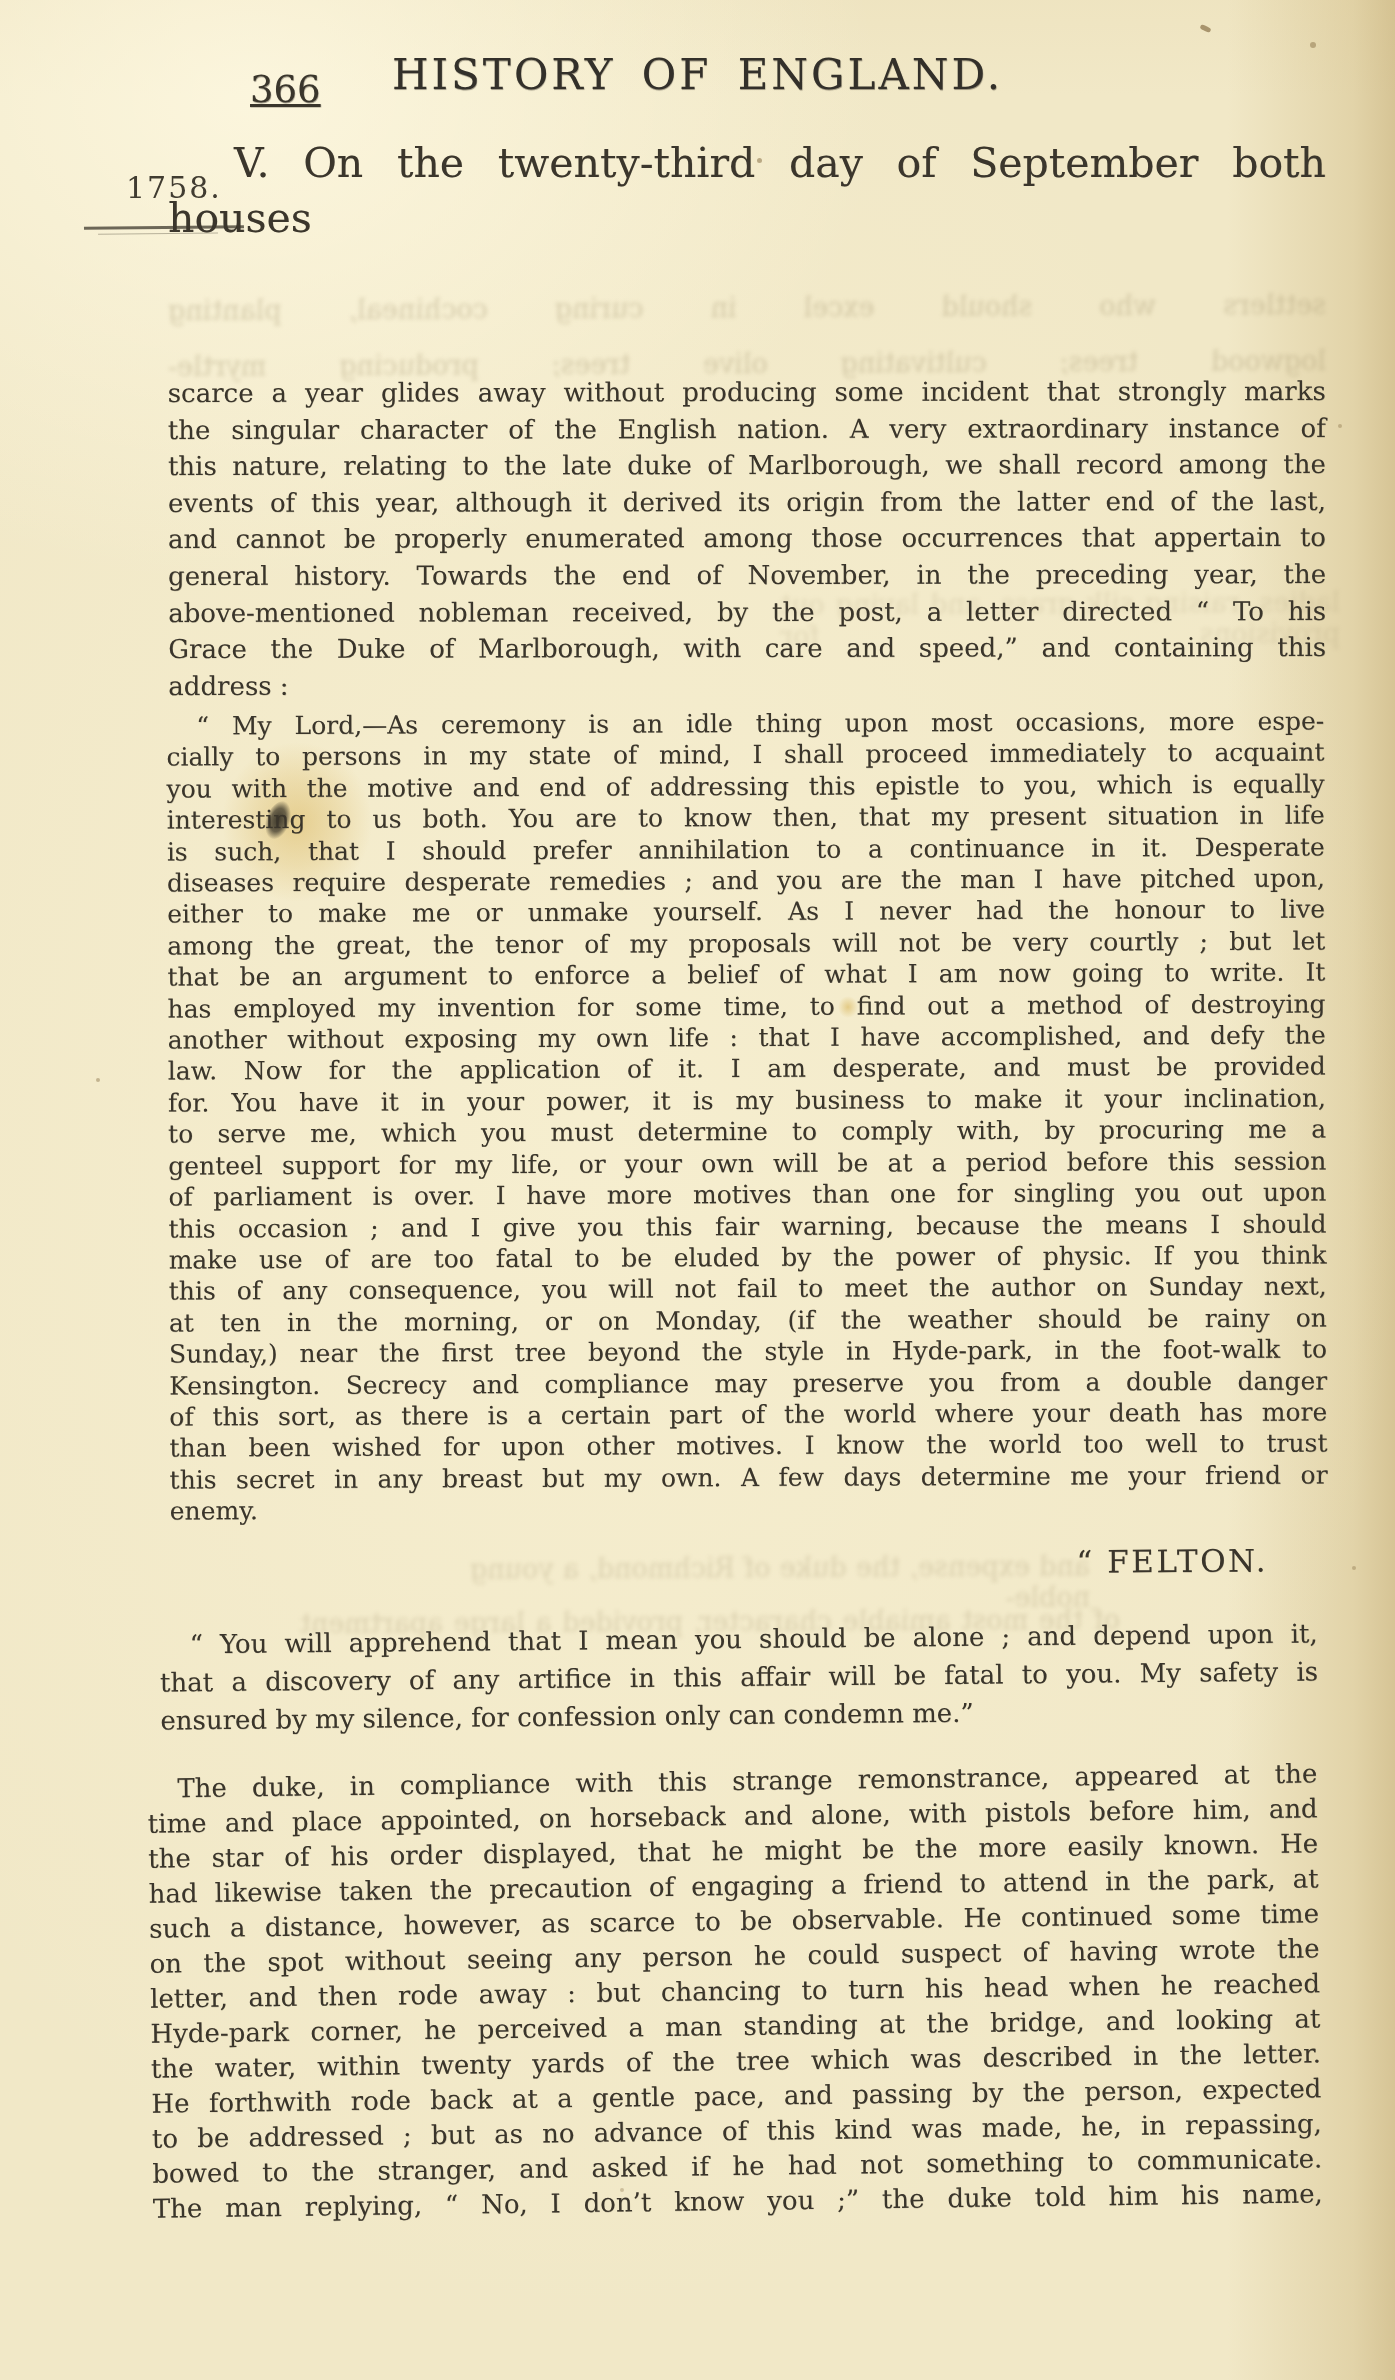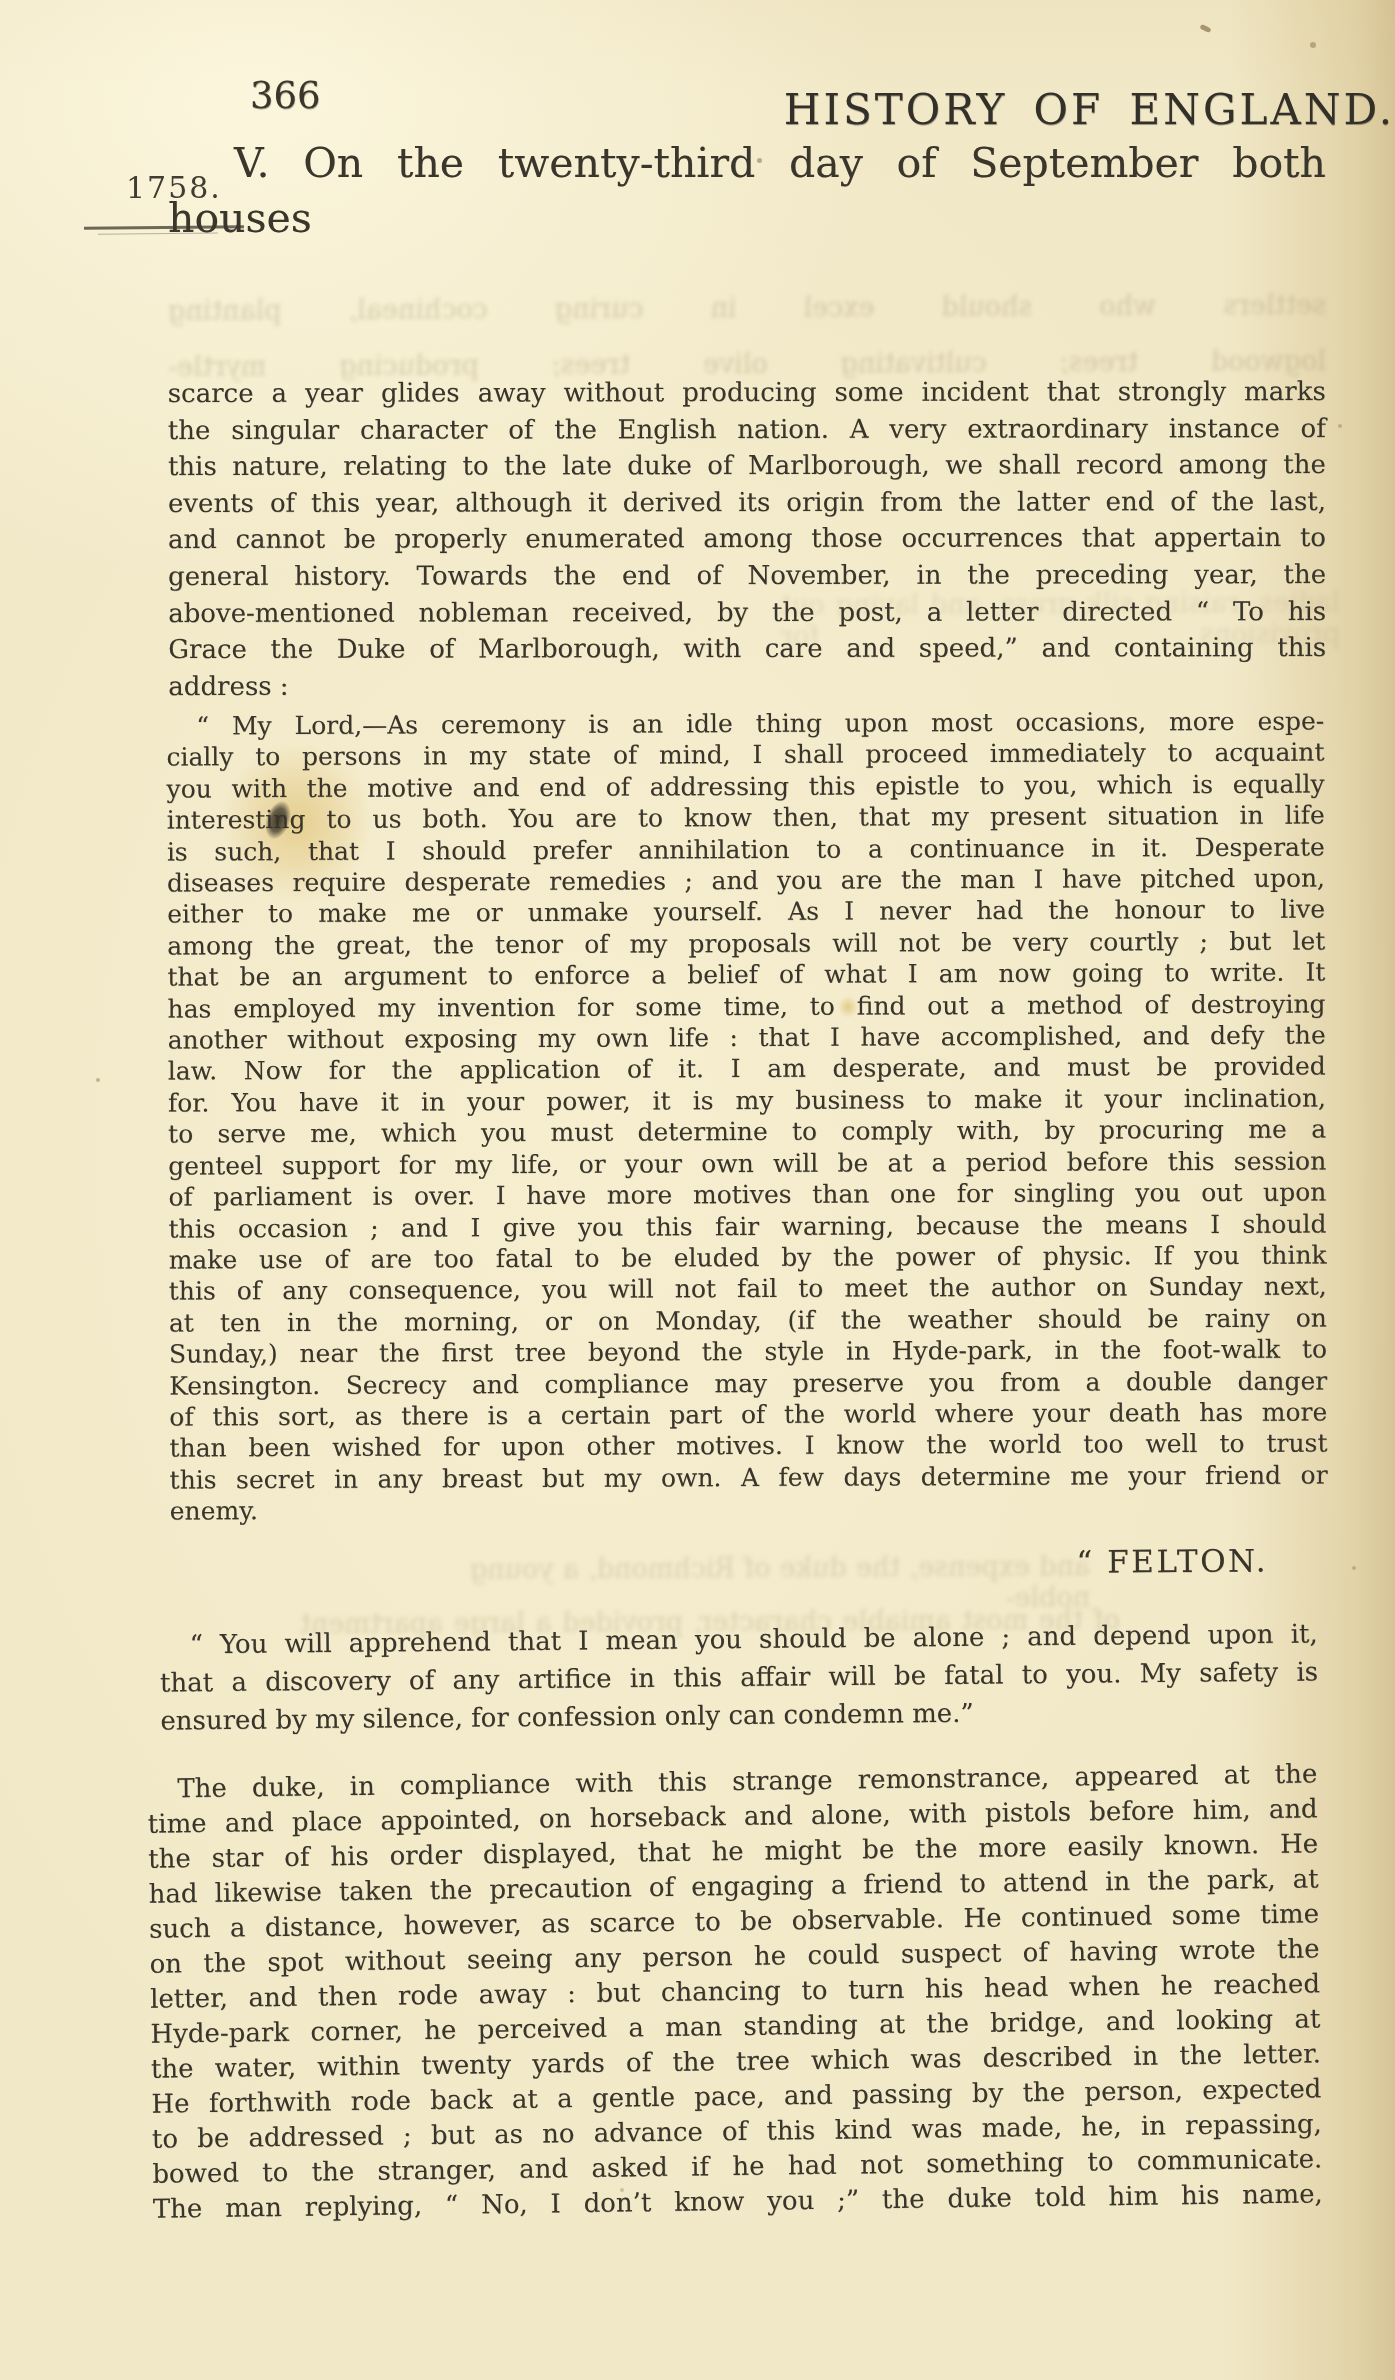--- a/index.html
+++ b/index.html
@@ -23,28 +23,28 @@
   .tcol{width:1158px;left:168px;}
   .tline{
     text-align:justify;
     -moz-text-align-last:justify;
     text-align-last:justify;
     text-shadow:0.3px 0.4px 0.5px rgba(56,50,38,0.30);
   }
   .tline.nojust{text-align-last:left;}
   .indent-first .tline:first-child{text-indent:30px;}
   #running-head{
-    left:0;top:50px;width:1395px;text-align:right;
+    left:0;top:50px;width:1395px;text-align:center;
     font-size:42px;letter-spacing:3px;word-spacing:10px;color:#33302a;
     text-shadow:0.4px 0.5px 0.7px rgba(50,45,35,0.45);
-    margin-top:35px;
   }
   #page-number{
-    left:250px;top:74px;font-size:37px;color:#3a362c;
+    left:250px;top:68px;font-size:37px;color:#3a362c;
     text-shadow:0.4px 0.5px 0.7px rgba(50,45,35,0.45);
+    text-decoration:underline;
   }
   #margin-year{
     left:126px;top:170px;font-size:30px;letter-spacing:2px;color:#413c31;
   }
   #margin-rule{
     left:84px;top:226px;width:160px;height:5px;
     border-top:3px solid rgba(62,56,44,0.75);
     transform:rotate(-0.6deg);
   }
   #margin-rule::after{

